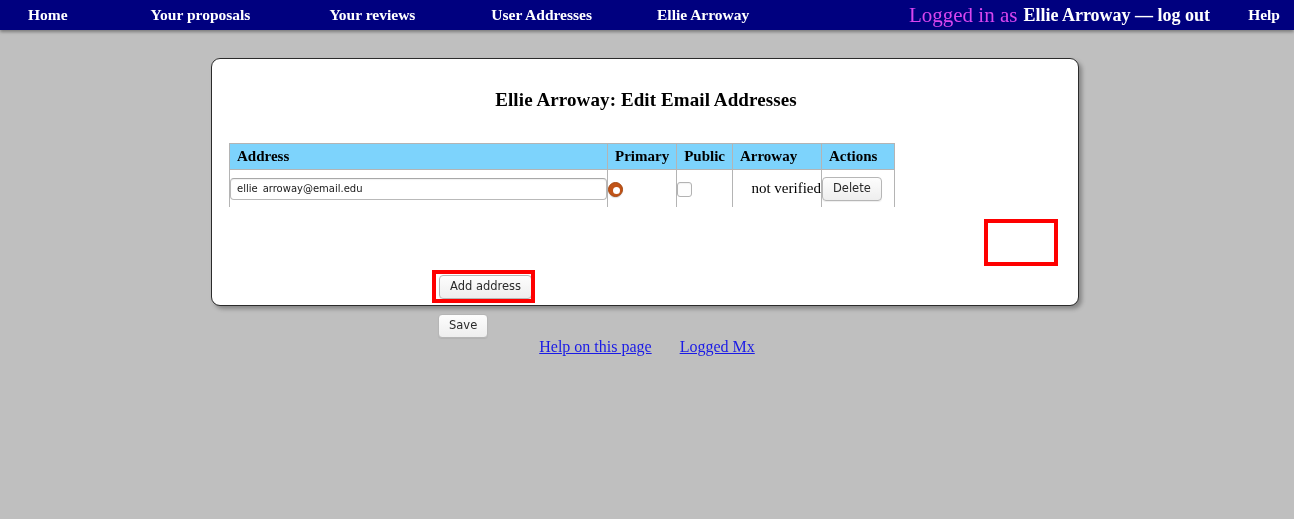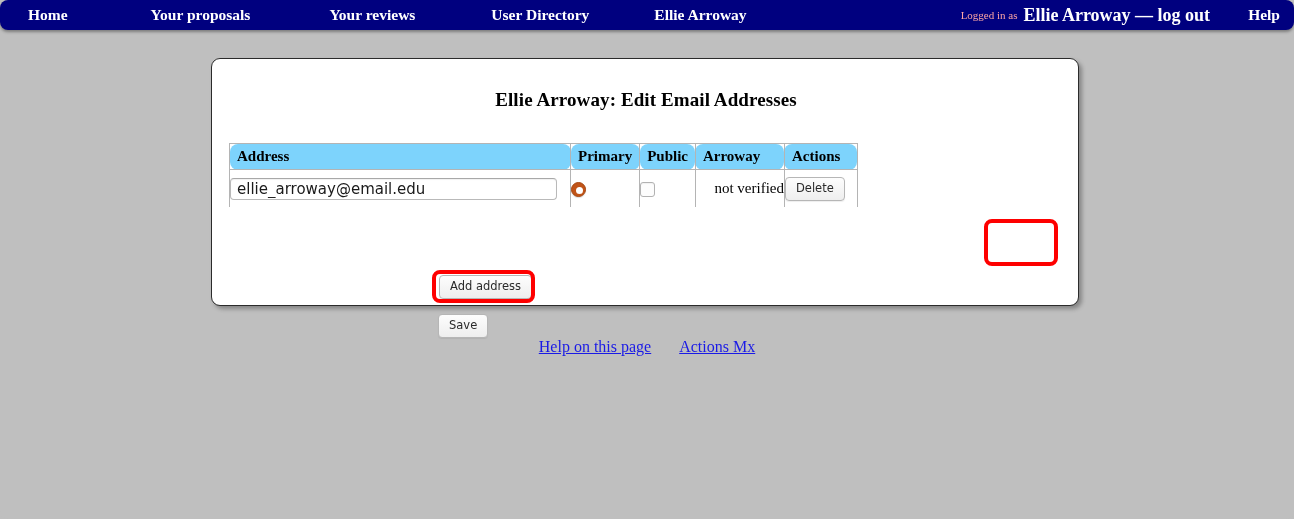--- a/index.html
+++ b/index.html
@@ -1,15 +1,15 @@
 <!DOCTYPE html>
 <html><head>
 <meta charset="utf-8">
 <style>
-  * { box-sizing: border-box; border-radius: 8px; }
+  * { box-sizing: border-box; }
   html, body {
     margin: 0; padding: 0;
     width: 1294px; height: 519px;
     background: #bfbfbf;
     font-family: "Liberation Serif", serif;
     overflow: hidden;
   }
 
   
   #navbar {
@@ -35,23 +35,23 @@
     text-decoration: none;
     white-space: nowrap;
   }
   .nav-item.home        { margin-left: 28px; }
   .nav-item.proposals   { margin-left: 83px; }
   .nav-item.reviews     { margin-left: 79px; }
   .nav-item.directory   { margin-left: 76px; }
   .nav-item.username    { margin-left: 65px; }
 
   .logged-in {
-    color: #fca5a5;
-    font-family: "Liberation Serif", serif;
-    font-size: 11px;
+    color: #d946ef;
+    font-family: "Liberation Serif", serif;
+    font-size: 21px;
     font-weight: normal;
     white-space: nowrap;
   }
   .logged-user {
     color: #ffffff; font-weight: bold; font-size: 18px;
     text-decoration: none; white-space: nowrap;
   }
   .nav-help { margin-left: 38px; }
 
   
@@ -111,27 +111,27 @@
 
   td.cell-address  { padding-left: 7px; }
   td.cell-primary  { text-align: left;  padding-left: 14px; }
   td.cell-public   { text-align: left;  padding-left: 10px; border-right: none; }
   td.cell-verified { text-align: right; padding-right: 5px; border-left: none;
                      font-family: Liberation Serif, serif; font-size: 15px; color:#000; }
   td.cell-actions  { text-align: left;  padding-left: 7px; }
 
   
   .email-input {
-    width: 327px; height: 22px;
+    width: 377px; height: 22px;
     border: 1px solid #b9b9b9;
     border-top-color: #a8a8a8;
     border-radius: 4px;
     background: #ffffff;
     font-family: "DejaVu Sans", sans-serif;
-    font-size: 15px;
+    font-size: 10px;
     color: #1a1a1a;
     padding: 0 6px;
     outline: none;
     box-shadow: inset 0 1px 1px rgba(0,0,0,0.06);
   }
 
   
   .radio {
     display: inline-block;
     width: 15px; height: 15px;
@@ -205,21 +205,21 @@
   #footer .gap { display: inline-block; width: 20px; }
 </style>
 </head>
 <body>
 
 <div id="navbar">
   <div class="nav-left">
     <a href="#" class="nav-item home">Home</a>
     <a href="#" class="nav-item proposals">Your proposals</a>
     <a href="#" class="nav-item reviews">Your reviews</a>
-    <a href="#" class="nav-item directory">User Directory</a>
+    <a href="#" class="nav-item directory">User Addresses</a>
     <a href="#" class="nav-item username">Ellie Arroway</a>
   </div>
 
   <div class="nav-right">
     <span class="logged-in">Logged in as</span>
     <a href="#" class="logged-user" style="margin-left:6px;">Ellie Arroway — log out</a>
     <a href="#" class="nav-item nav-help">Help</a>
   </div>
 </div>
 
@@ -264,14 +264,14 @@
     <span class="btn">Save</span>
   </div>
 
   <div class="hl" id="hl-delete"></div>
   <div class="hl" id="hl-addaddr"></div>
 </div>
 
 <div id="footer">
   <a href="#">Help on this page</a>
   <span class="gap"></span>
-  <a href="#">Actions Mx</a>
+  <a href="#">Logged Mx</a>
 </div>
 
 </body></html>

